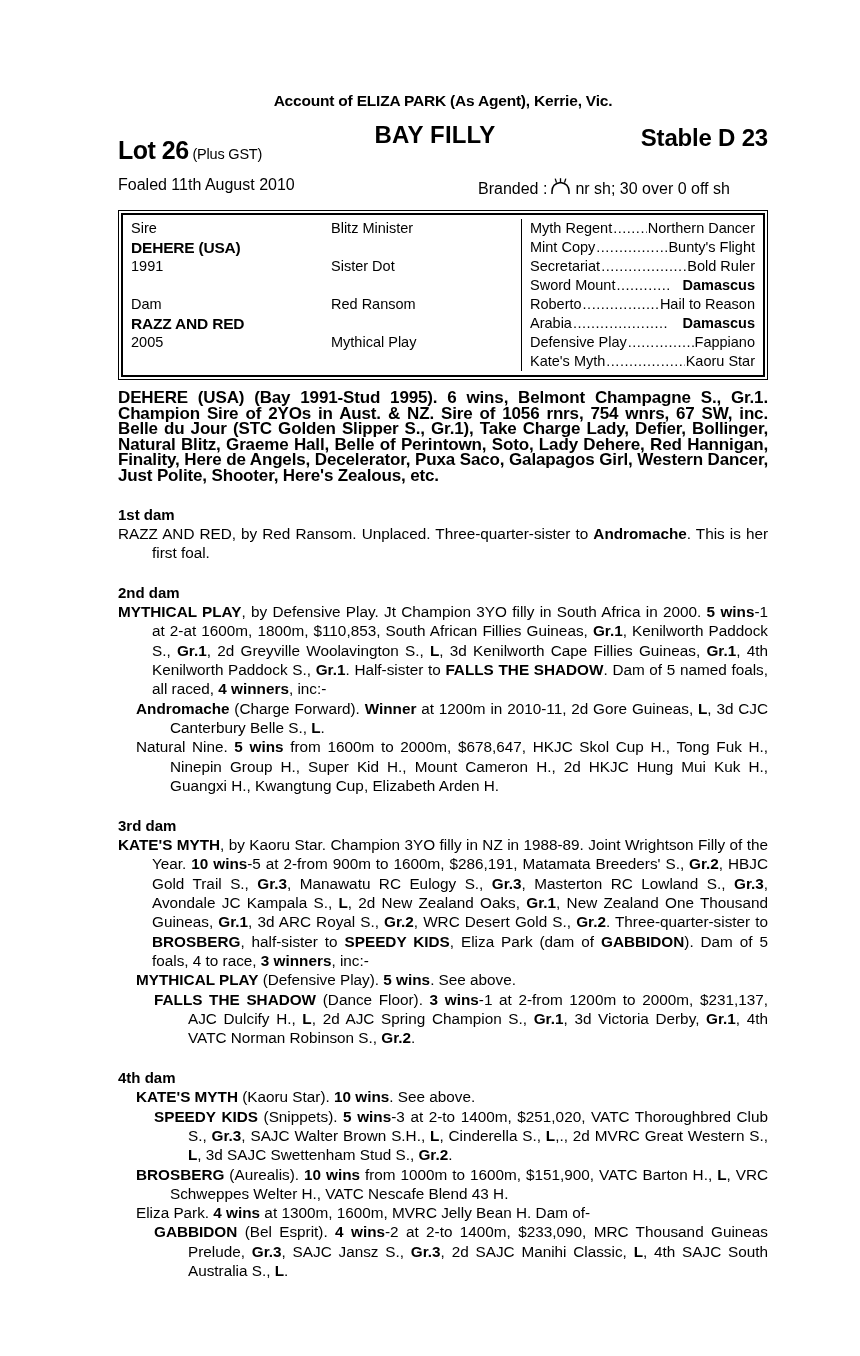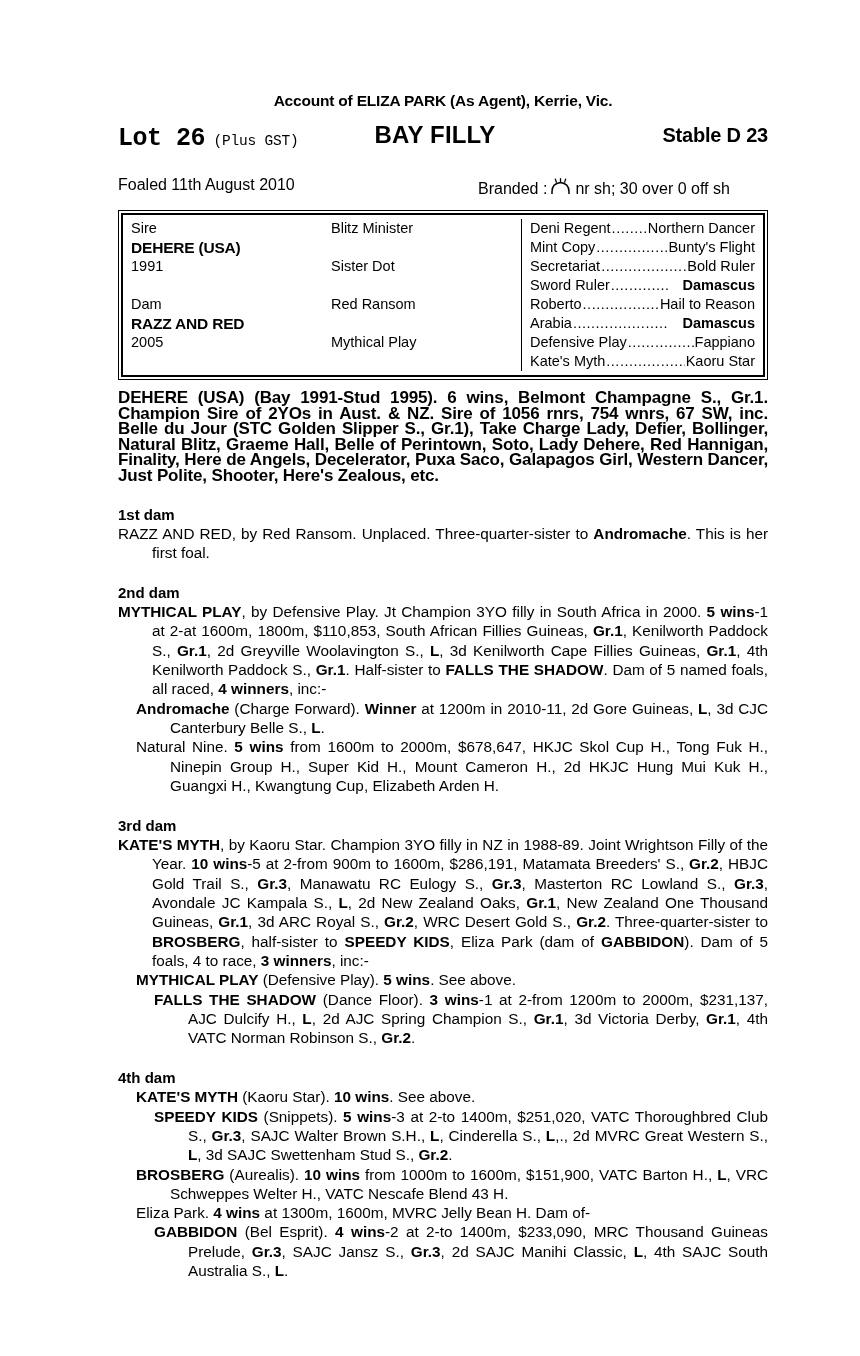--- a/index.html
+++ b/index.html
@@ -40,23 +40,22 @@
     white-space: nowrap;
   }
   .lot-row {
     position: relative;
     height: 34px;
     margin-top: 10px;
   }
   .lot-left {
     position: absolute;
     left: 0;
-    top: 4px;
-    white-space: nowrap;
-    font-family: Liberation Mono, monospace;
+    top: 16px;
+    white-space: nowrap;
   }
   .lot-num {
     font-size: 25px;
     font-weight: bold;
     letter-spacing: -0.5px;
   }
   .lot-gst {
     font-size: 14.5px;
     font-weight: normal;
     letter-spacing: -0.2px;
@@ -68,21 +67,21 @@
     top: 1px;
     text-align: center;
     font-size: 24px;
     font-weight: bold;
     letter-spacing: 0.2px;
   }
   .lot-right {
     position: absolute;
     right: 0;
     top: 4px;
-    font-size: 20px;
+    font-size: 24px;
     font-weight: bold;
     letter-spacing: -0.2px;
     white-space: nowrap;
   }
   .foaled-row {
     position: relative;
     height: 26px;
     margin-top: 22px;
     font-size: 16px;
   }
@@ -220,21 +219,21 @@
 
     <div class="ped-wrap">
     <div class="ped-box">
       <table class="ped">
         <tbody>
               <tr>
           <td class="col-a">Sire</td>
           <td class="col-b">Blitz Minister</td>
           <td class="col-c">
             <span class="gp-row">
-              <span class="gp-l">Deni Regent</span>
+              <span class="gp-l">Myth Regent</span>
               <span class="gp-dots">..........................................</span>
               <span class="gp-r">Northern Dancer</span>
             </span>
           </td>
         </tr>
         <tr>
           <td class="col-a ped-name">DEHERE (USA)</td>
           <td class="col-b"></td>
           <td class="col-c">
             <span class="gp-row">
@@ -253,21 +252,21 @@
               <span class="gp-dots">..........................................</span>
               <span class="gp-r">Bold Ruler</span>
             </span>
           </td>
         </tr>
         <tr>
           <td class="col-a"></td>
           <td class="col-b"></td>
           <td class="col-c">
             <span class="gp-row">
-              <span class="gp-l">Sword Ruler</span>
+              <span class="gp-l">Sword Mount</span>
               <span class="gp-dots">..........................................</span>
               <span class="gp-r b">Damascus</span>
             </span>
           </td>
         </tr>
         <tr>
           <td class="col-a">Dam</td>
           <td class="col-b">Red Ransom</td>
           <td class="col-c">
             <span class="gp-row">

